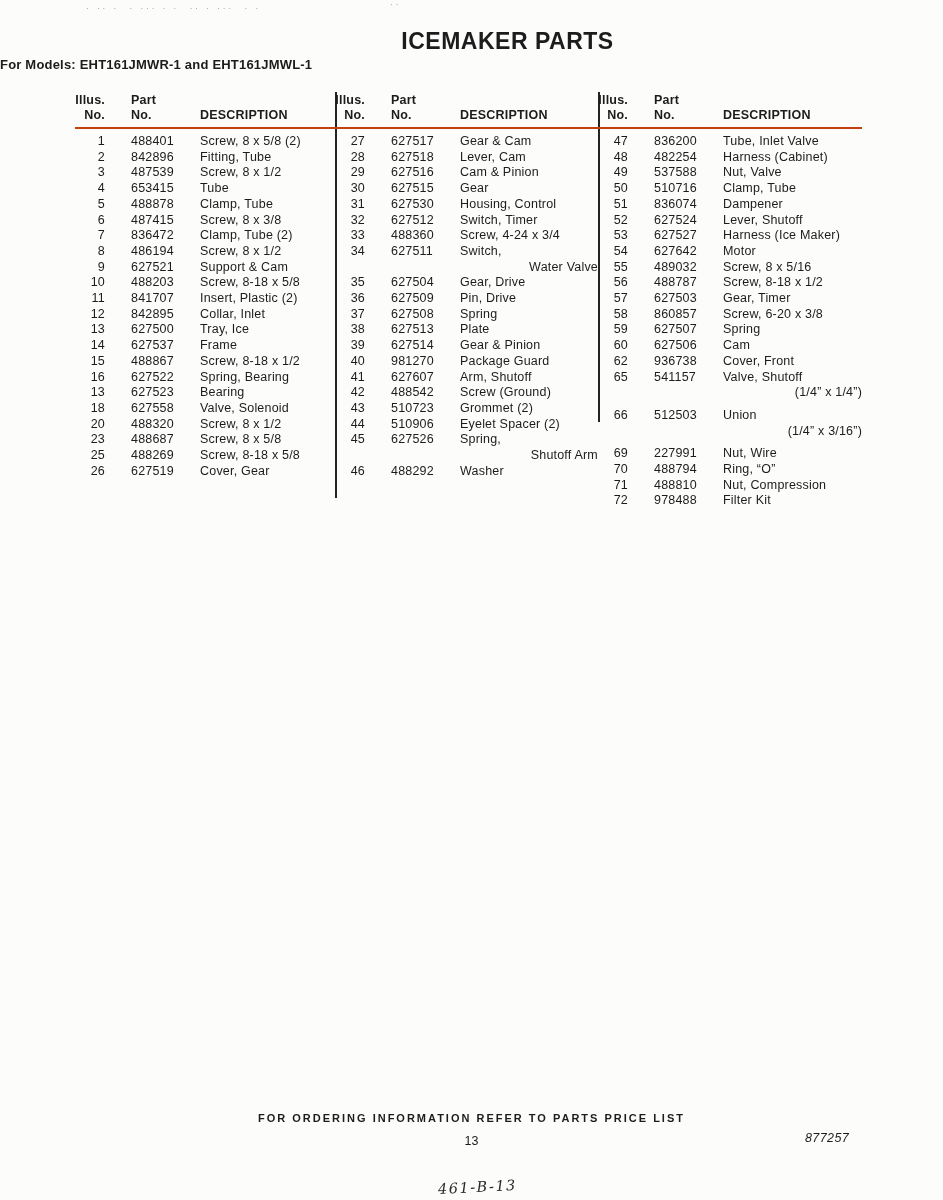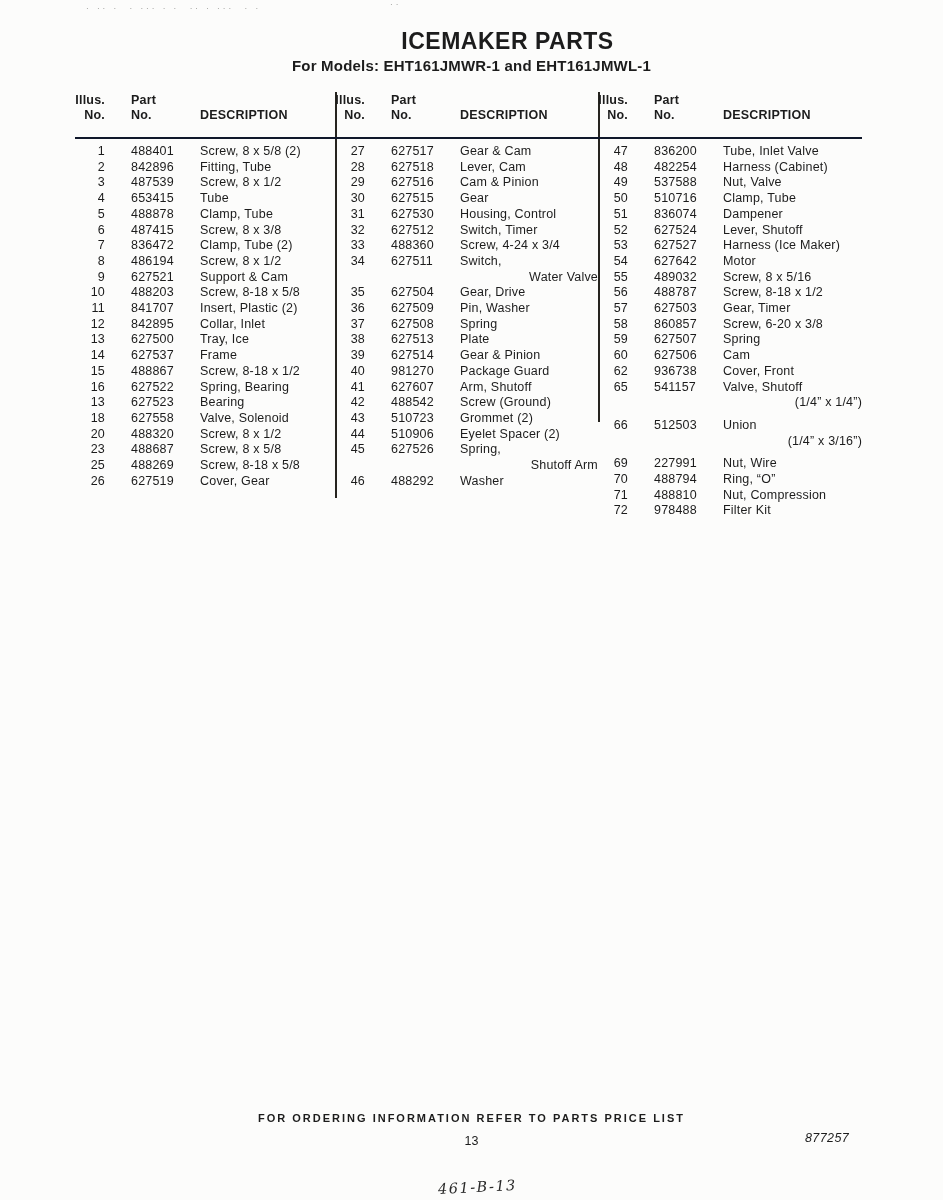--- a/index.html
+++ b/index.html
@@ -11,38 +11,38 @@
     color:#1c1c1c;
     overflow:hidden;
   }
   
   .title{
     position:absolute;top:28px;left:0;width:100%;
     text-align:center;font-size:23px;font-weight:bold;letter-spacing:.5px;padding-left:36px;
   }
   .subtitle{
     position:absolute;top:57px;left:0;width:100%;
-    text-align:center;font-size:15px;font-weight:bold;letter-spacing:.2px;
+    text-align:left;font-size:13px;font-weight:bold;letter-spacing:.2px;
   }
   
   .tables{
     position:absolute;top:92px;left:75px;width:787px;
     display:flex;align-items:flex-start;
   }
   .col{box-sizing:border-box;}
   .col1{width:260px;}
   .col2{width:263px;}
   .col3{width:264px;}
   .vline{
     position:absolute;width:2px;background:#26241f;
   }
   .vline1{left:335px;top:92px;height:406px;}
   .vline2{left:598px;top:92px;height:330px;}
   .hrow{display:flex;font-weight:bold;font-size:12.5px;line-height:15px;letter-spacing:.2px;}
-  .col-header{border-bottom:2px solid #0f172a;padding-bottom:14px;padding-top:1px;}
+  .col-header{border-bottom:2px solid #c2410c;padding-bottom:4px;padding-top:1px;}
   .rows{padding-top:5px;}
   .row{display:flex;font-size:12.5px;line-height:15.7px;letter-spacing:.2px;white-space:nowrap;}
   .c-no{width:30px;flex:none;text-align:right;}
   .c-part{width:95px;flex:none;box-sizing:border-box;padding-left:26px;text-align:left;}
   .c-desc{flex:1;text-align:left;overflow:visible;}
   .cont .c-desc{padding-left:8px;text-align:right;}
   .gap{margin-top:7px;}
   
   .footer-ordering{
     position:absolute;top:1112px;left:0;width:100%;
@@ -268,21 +268,21 @@
             <span class="c-desc">Water Valve</span>
           </div>
           <div class="row">
             <span class="c-no">35</span>
             <span class="c-part">627504</span>
             <span class="c-desc">Gear, Drive</span>
           </div>
           <div class="row">
             <span class="c-no">36</span>
             <span class="c-part">627509</span>
-            <span class="c-desc">Pin, Washer</span>
+            <span class="c-desc">Pin, Drive</span>
           </div>
           <div class="row">
             <span class="c-no">37</span>
             <span class="c-part">627508</span>
             <span class="c-desc">Spring</span>
           </div>
           <div class="row">
             <span class="c-no">38</span>
             <span class="c-part">627513</span>
             <span class="c-desc">Plate</span>

